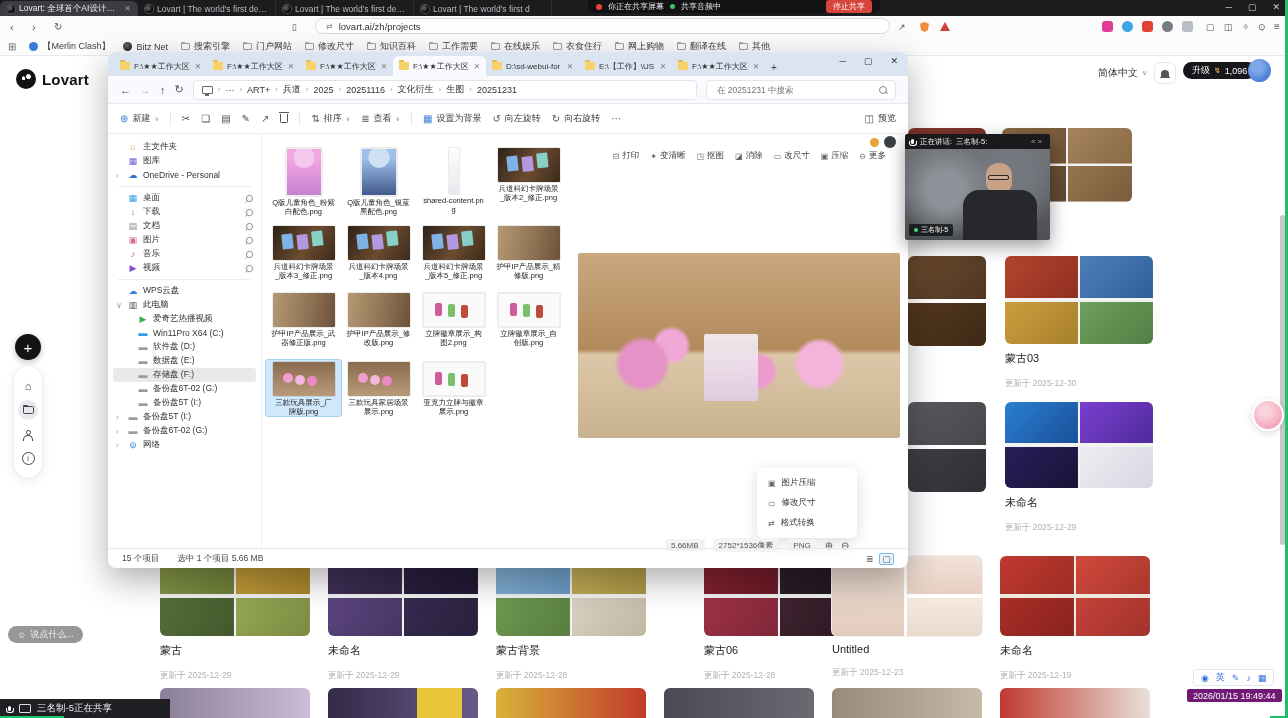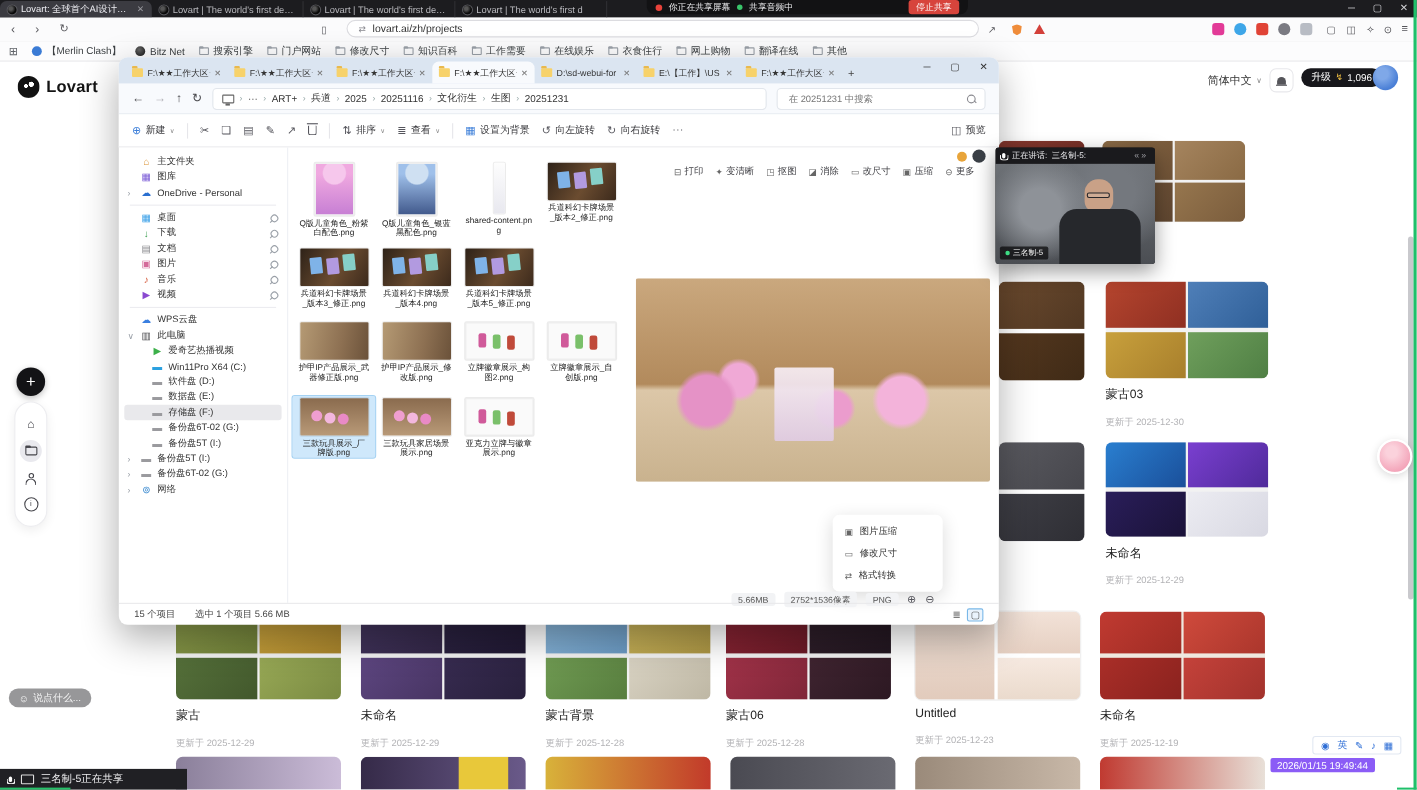--- a/index.html
+++ b/index.html
@@ -160,21 +160,21 @@
   #vbody{position:relative;height:91px;background:radial-gradient(circle at 28% 45%,#8e9298 16%,transparent 42%),radial-gradient(circle at 72% 28%,#74787e 18%,transparent 46%),linear-gradient(#6d7176,#4b4e53)}
   #phead{position:absolute;left:56%;top:14px;width:26px;height:30px;background:#c9a187;border-radius:12px 12px 10px 10px}
   #phead::after{content:"";position:absolute;left:2px;top:12px;width:21px;height:5px;border:1px solid #26262a;border-radius:2px;background:rgba(255,255,255,.12);box-sizing:border-box}
   #pbody{position:absolute;left:40%;top:41px;width:74px;height:52px;background:#26282c;border-radius:16px 16px 0 0}
   #vtag{position:absolute;left:4px;bottom:4px;background:rgba(8,8,10,.72);border-radius:2px;padding:1px 5px;font-size:7px;color:#fff;display:flex;align-items:center;gap:3px}
   
   #sharestatus{position:absolute;left:0;top:699px;width:170px;height:19px;background:#202024;display:flex;align-items:center;gap:6px;padding:0 8px;color:#f0f0f2;font-size:9.5px;z-index:60;box-sizing:border-box}
   .scr{width:10px;height:7px;border:1px solid #ddd;border-radius:1px;flex:none}
   #greensliver{position:absolute;left:0;top:716px;width:64px;height:2px;background:#24c168;z-index:61}
   #ime{position:absolute;left:1193px;top:669px;height:15px;background:rgba(255,255,255,.95);border:1px solid #e2e8f2;border-radius:3px;display:flex;align-items:center;gap:7px;padding:0 7px;color:#2f6fd6;font-size:9px;z-index:60}
-  #clocktip{position:absolute;left:1155px;top:689px;background:#8b5cf6;color:#fff;font-size:9px;padding:1.5px 6px;border-radius:2px;z-index:60}
+  #clocktip{position:absolute;left:1187px;top:689px;background:#701a75;color:#fff;font-size:9px;padding:1.5px 6px;border-radius:2px;z-index:60}
   
   .gframe{position:absolute;background:#1fc06a;z-index:90}
 </style>
 </head>
 <body>
 
 <div id="page">
   <div id="logo">
     <span class="logoic"></span>
     <span class="logotx">Lovart</span>
@@ -244,21 +244,21 @@
   <div class="pcard" style="left:328px;top:501px">
     <div class="q bc2" style="width:150px;height:80px"></div>
     <div class="ptitle">未命名</div>
     <div class="pdate">更新于 2025-12-29</div>
   </div>
   <div class="pcard" style="left:496px;top:501px">
     <div class="q bc3" style="width:150px;height:80px"></div>
     <div class="ptitle">蒙古背景</div>
     <div class="pdate">更新于 2025-12-28</div>
   </div>
-  <div class="pcard" style="left:660px;top:501px">
+  <div class="pcard" style="left:704px;top:501px">
     <div class="q bc4" style="width:150px;height:80px"></div>
     <div class="ptitle">蒙古06</div>
     <div class="pdate">更新于 2025-12-28</div>
   </div>
   <div class="pcard" style="left:832px;top:501px">
     <div class="dolls" style="width:150px;height:80px"></div>
     <div class="ptitle">Untitled</div>
     <div class="pdate">更新于 2025-12-23</div>
   </div>
   <div class="pcard" style="left:1000px;top:501px">
@@ -632,20 +632,24 @@
             <span class="thb th-cards"></span>
             <span class="flabel">兵道科幻卡牌场景_版本3_修正.png</span>
           </div>
         <div class="fcell">
             <span class="thb th-cards"></span>
             <span class="flabel">兵道科幻卡牌场景_版本4.png</span>
           </div>
         <div class="fcell">
             <span class="thb th-cards"></span>
             <span class="flabel">兵道科幻卡牌场景_版本5_修正.png</span>
+          </div>
+        <div class="fcell">
+            <span class="thb th-armor"></span>
+            <span class="flabel">护甲IP产品展示_精修版.png</span>
           </div>
       </div>
       <div class="frow" style="top:157px">
         <div class="fcell">
             <span class="thb th-armor"></span>
             <span class="flabel">护甲IP产品展示_武器修正版.png</span>
           </div>
         <div class="fcell">
             <span class="thb th-armor"></span>
             <span class="flabel">护甲IP产品展示_修改版.png</span>

